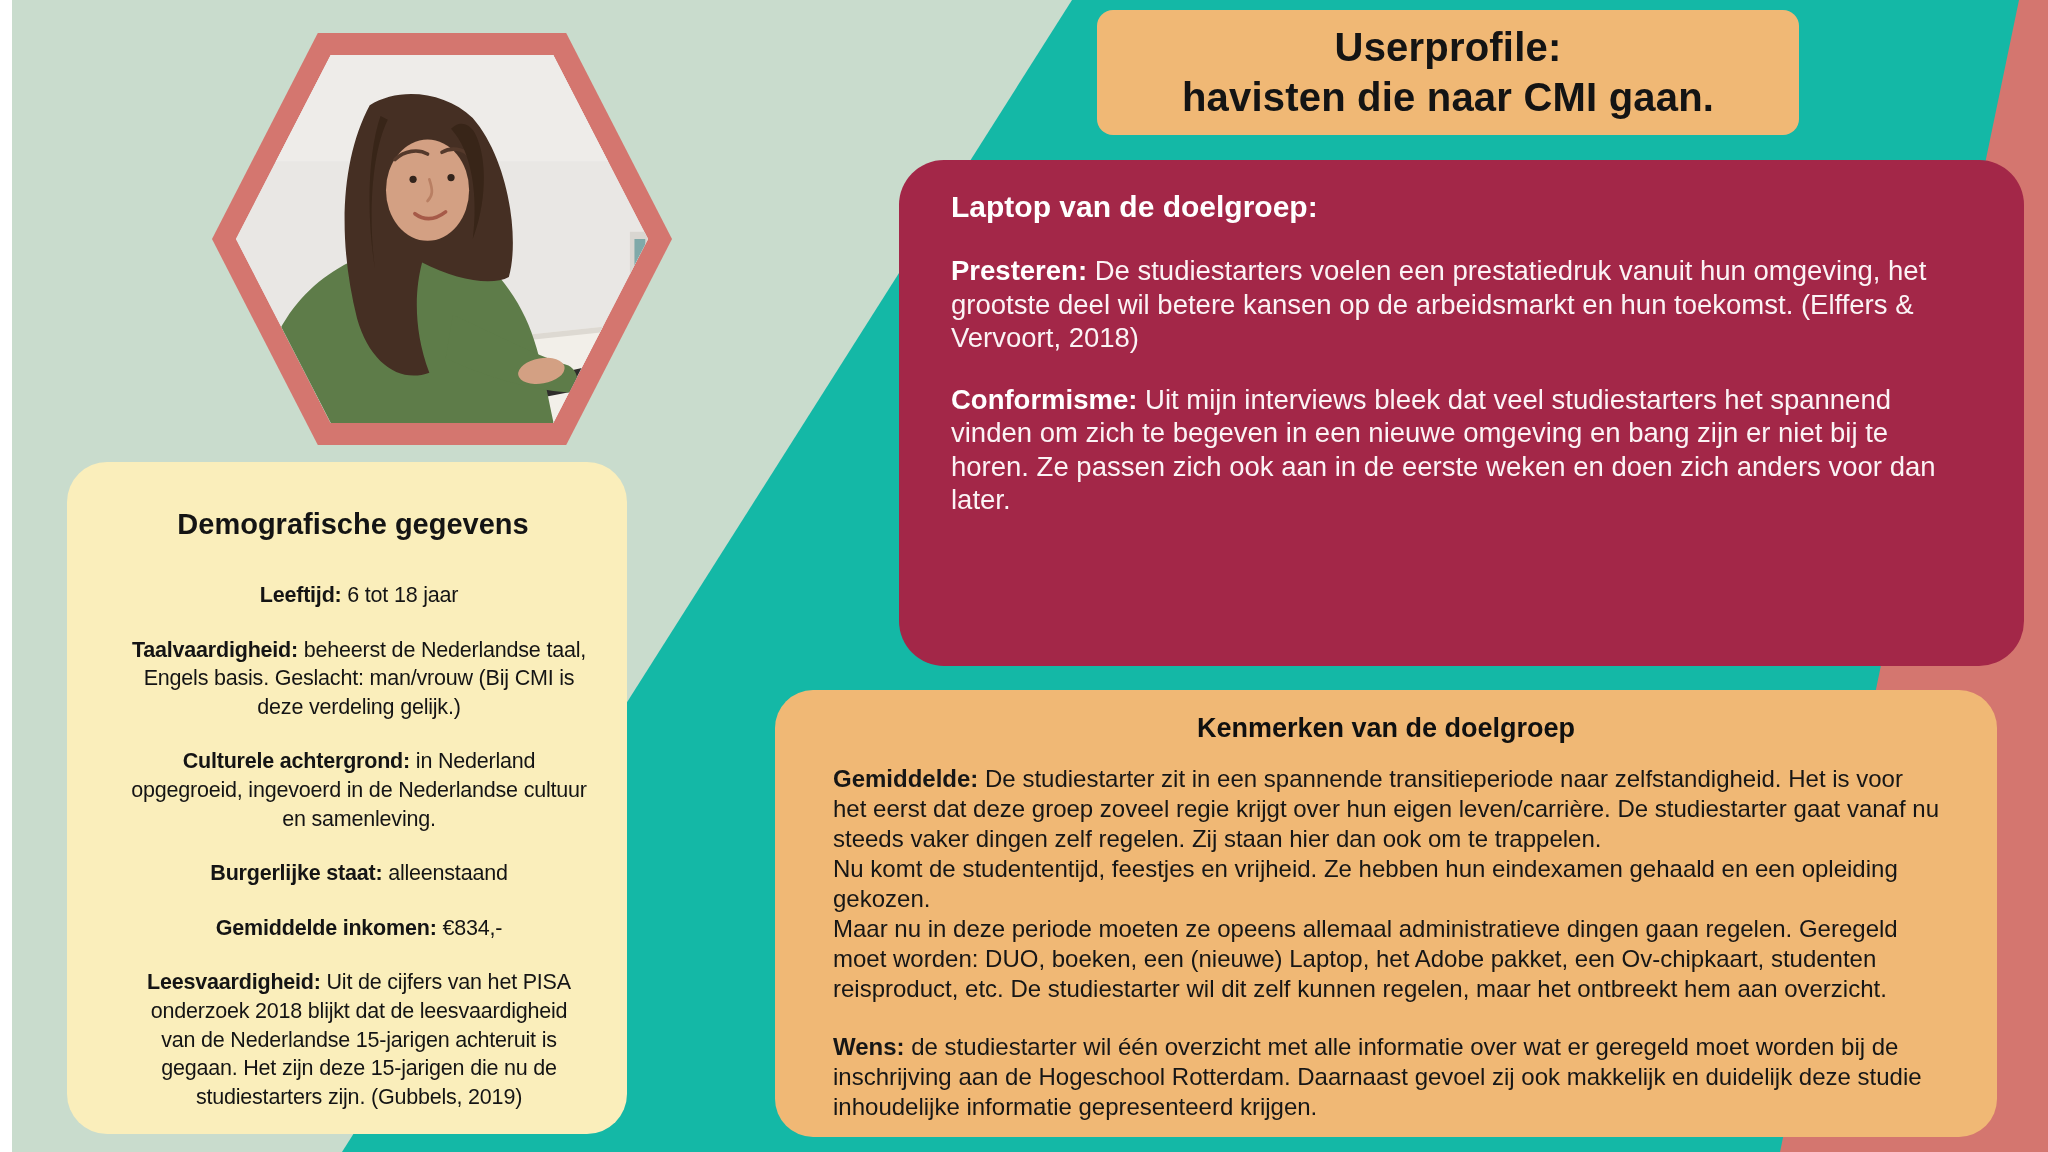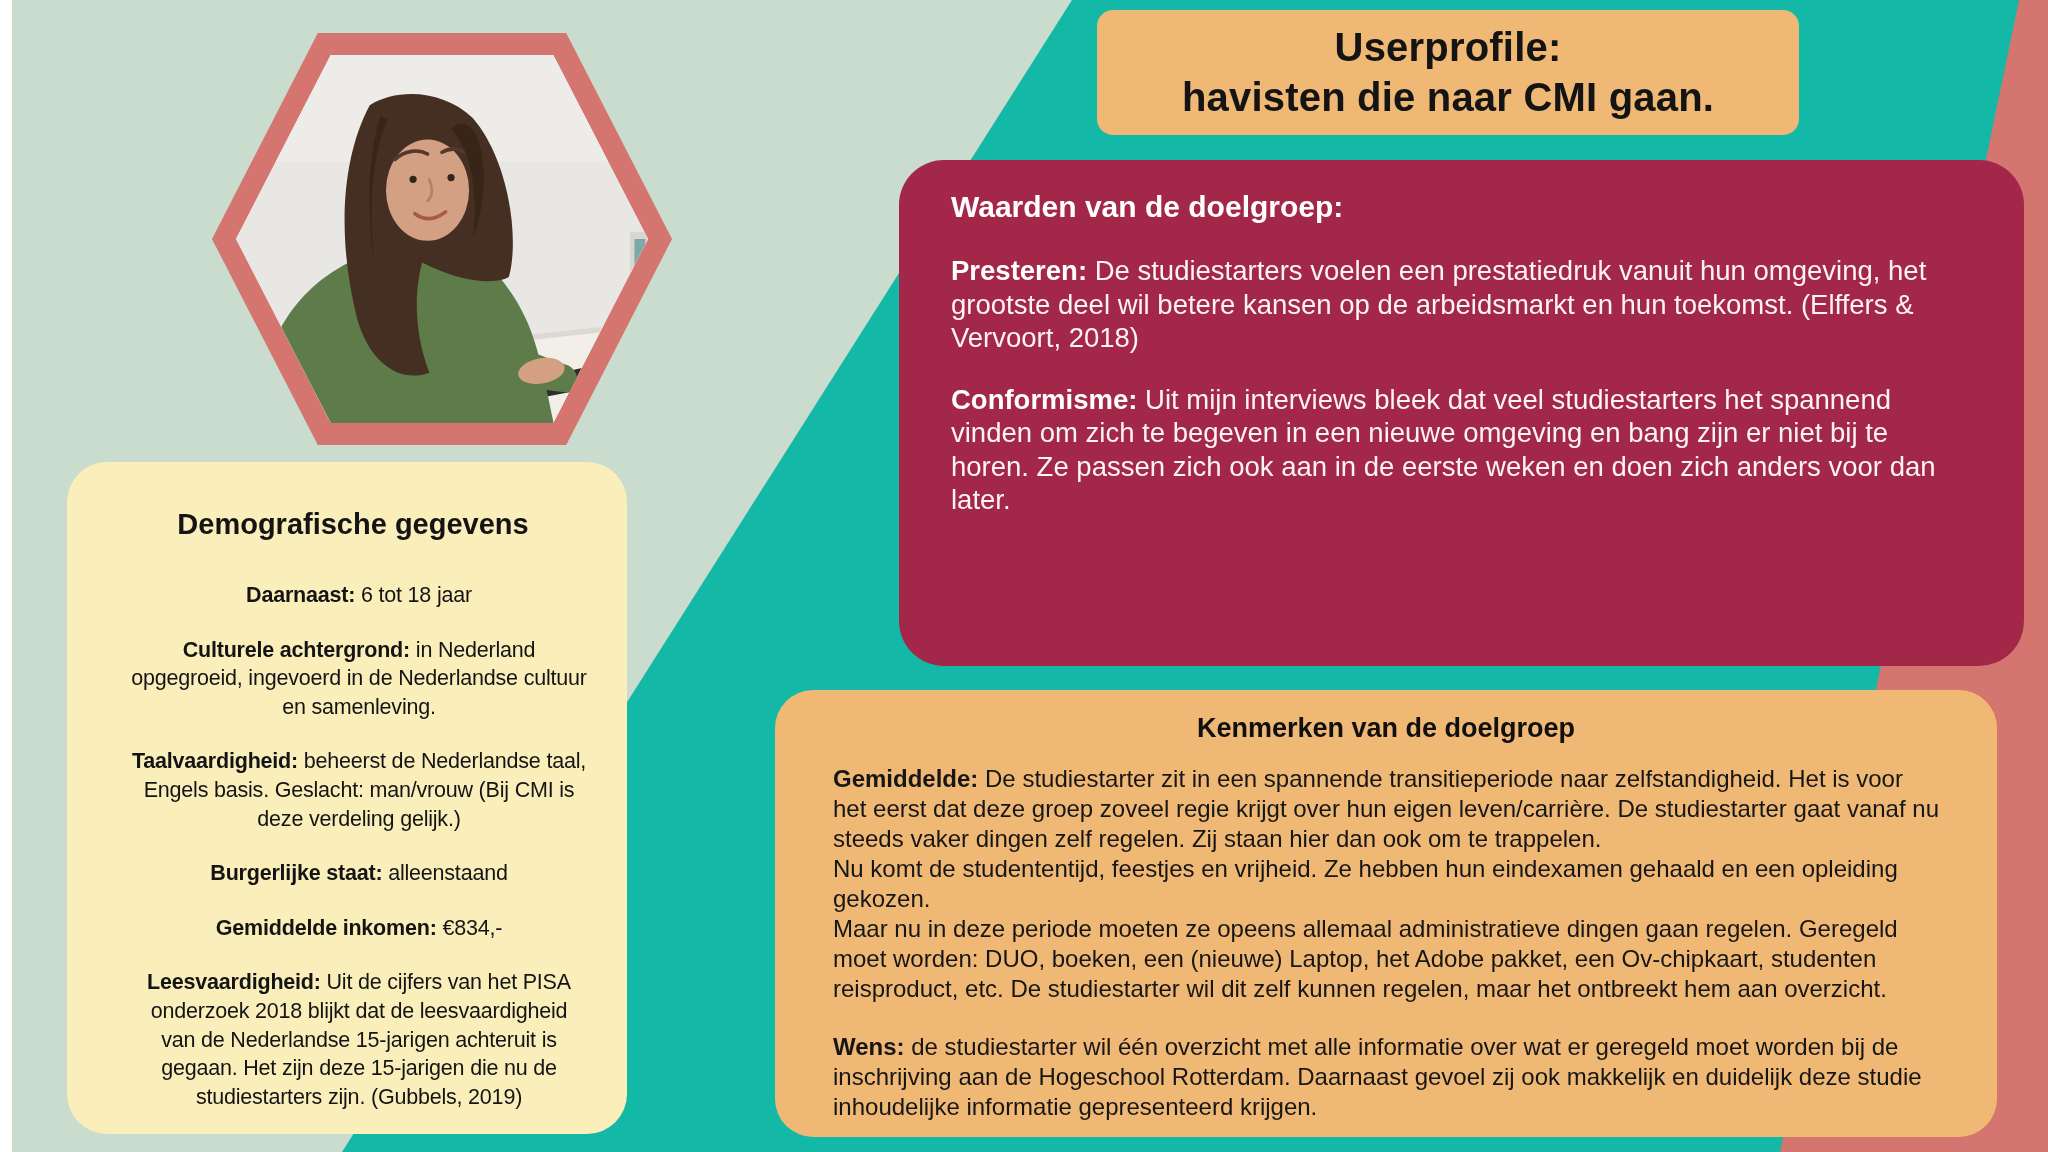--- a/index.html
+++ b/index.html
@@ -128,21 +128,21 @@
       </svg>
     </div>
   </div>
 
   <div class="title-box">
     <div class="t">Userprofile:</div>
     <div class="t">havisten die naar CMI gaan.</div>
   </div>
 
   <div class="values-box">
-    <h2>Waarden van de doelgroep:</h2>
+    <h2>Laptop van de doelgroep:</h2>
     <p>
       <strong>Presteren:</strong>
       <span>De studiestarters voelen een prestatiedruk vanuit hun omgeving, het grootste deel wil betere kansen op de arbeidsmarkt en hun toekomst. (Elffers &amp; Vervoort, 2018)</span>
     </p>
     <p>
       <strong>Conformisme:</strong>
       <span>Uit mijn interviews bleek dat veel studiestarters het spannend vinden om zich te begeven in een nieuwe omgeving en bang zijn er niet bij te horen. Ze passen zich ook aan in de eerste weken en doen zich anders voor dan later.</span>
     </p>
   </div>
 
@@ -157,30 +157,30 @@
     <p>
       <strong>Wens:</strong>
       <span class="body-text">de studiestarter wil één overzicht met alle informatie over wat er geregeld moet worden bij de inschrijving aan de Hogeschool Rotterdam. Daarnaast gevoel zij ook makkelijk en duidelijk deze studie inhoudelijke informatie gepresenteerd krijgen.</span>
     </p>
   </div>
 
   <div class="demo-box">
     <h2>Demografische gegevens</h2>
     <div class="items">
       <p>
-        <strong>Daarnaast:</strong>
+        <strong>Leeftijd:</strong>
         <span>6 tot 18 jaar</span>
+      </p>
+      <p>
+        <strong>Taalvaardigheid:</strong>
+        <span>beheerst de Nederlandse taal, Engels basis. Geslacht: man/vrouw (Bij CMI is deze verdeling gelijk.)</span>
       </p>
       <p>
         <strong>Culturele achtergrond:</strong>
         <span>in Nederland opgegroeid, ingevoerd in de Nederlandse cultuur en samenleving.</span>
-      </p>
-      <p>
-        <strong>Taalvaardigheid:</strong>
-        <span>beheerst de Nederlandse taal, Engels basis. Geslacht: man/vrouw (Bij CMI is deze verdeling gelijk.)</span>
       </p>
       <p>
         <strong>Burgerlijke staat:</strong>
         <span>alleenstaand</span>
       </p>
       <p>
         <strong>Gemiddelde inkomen:</strong>
         <span>€834,-</span>
       </p>
       <p>

